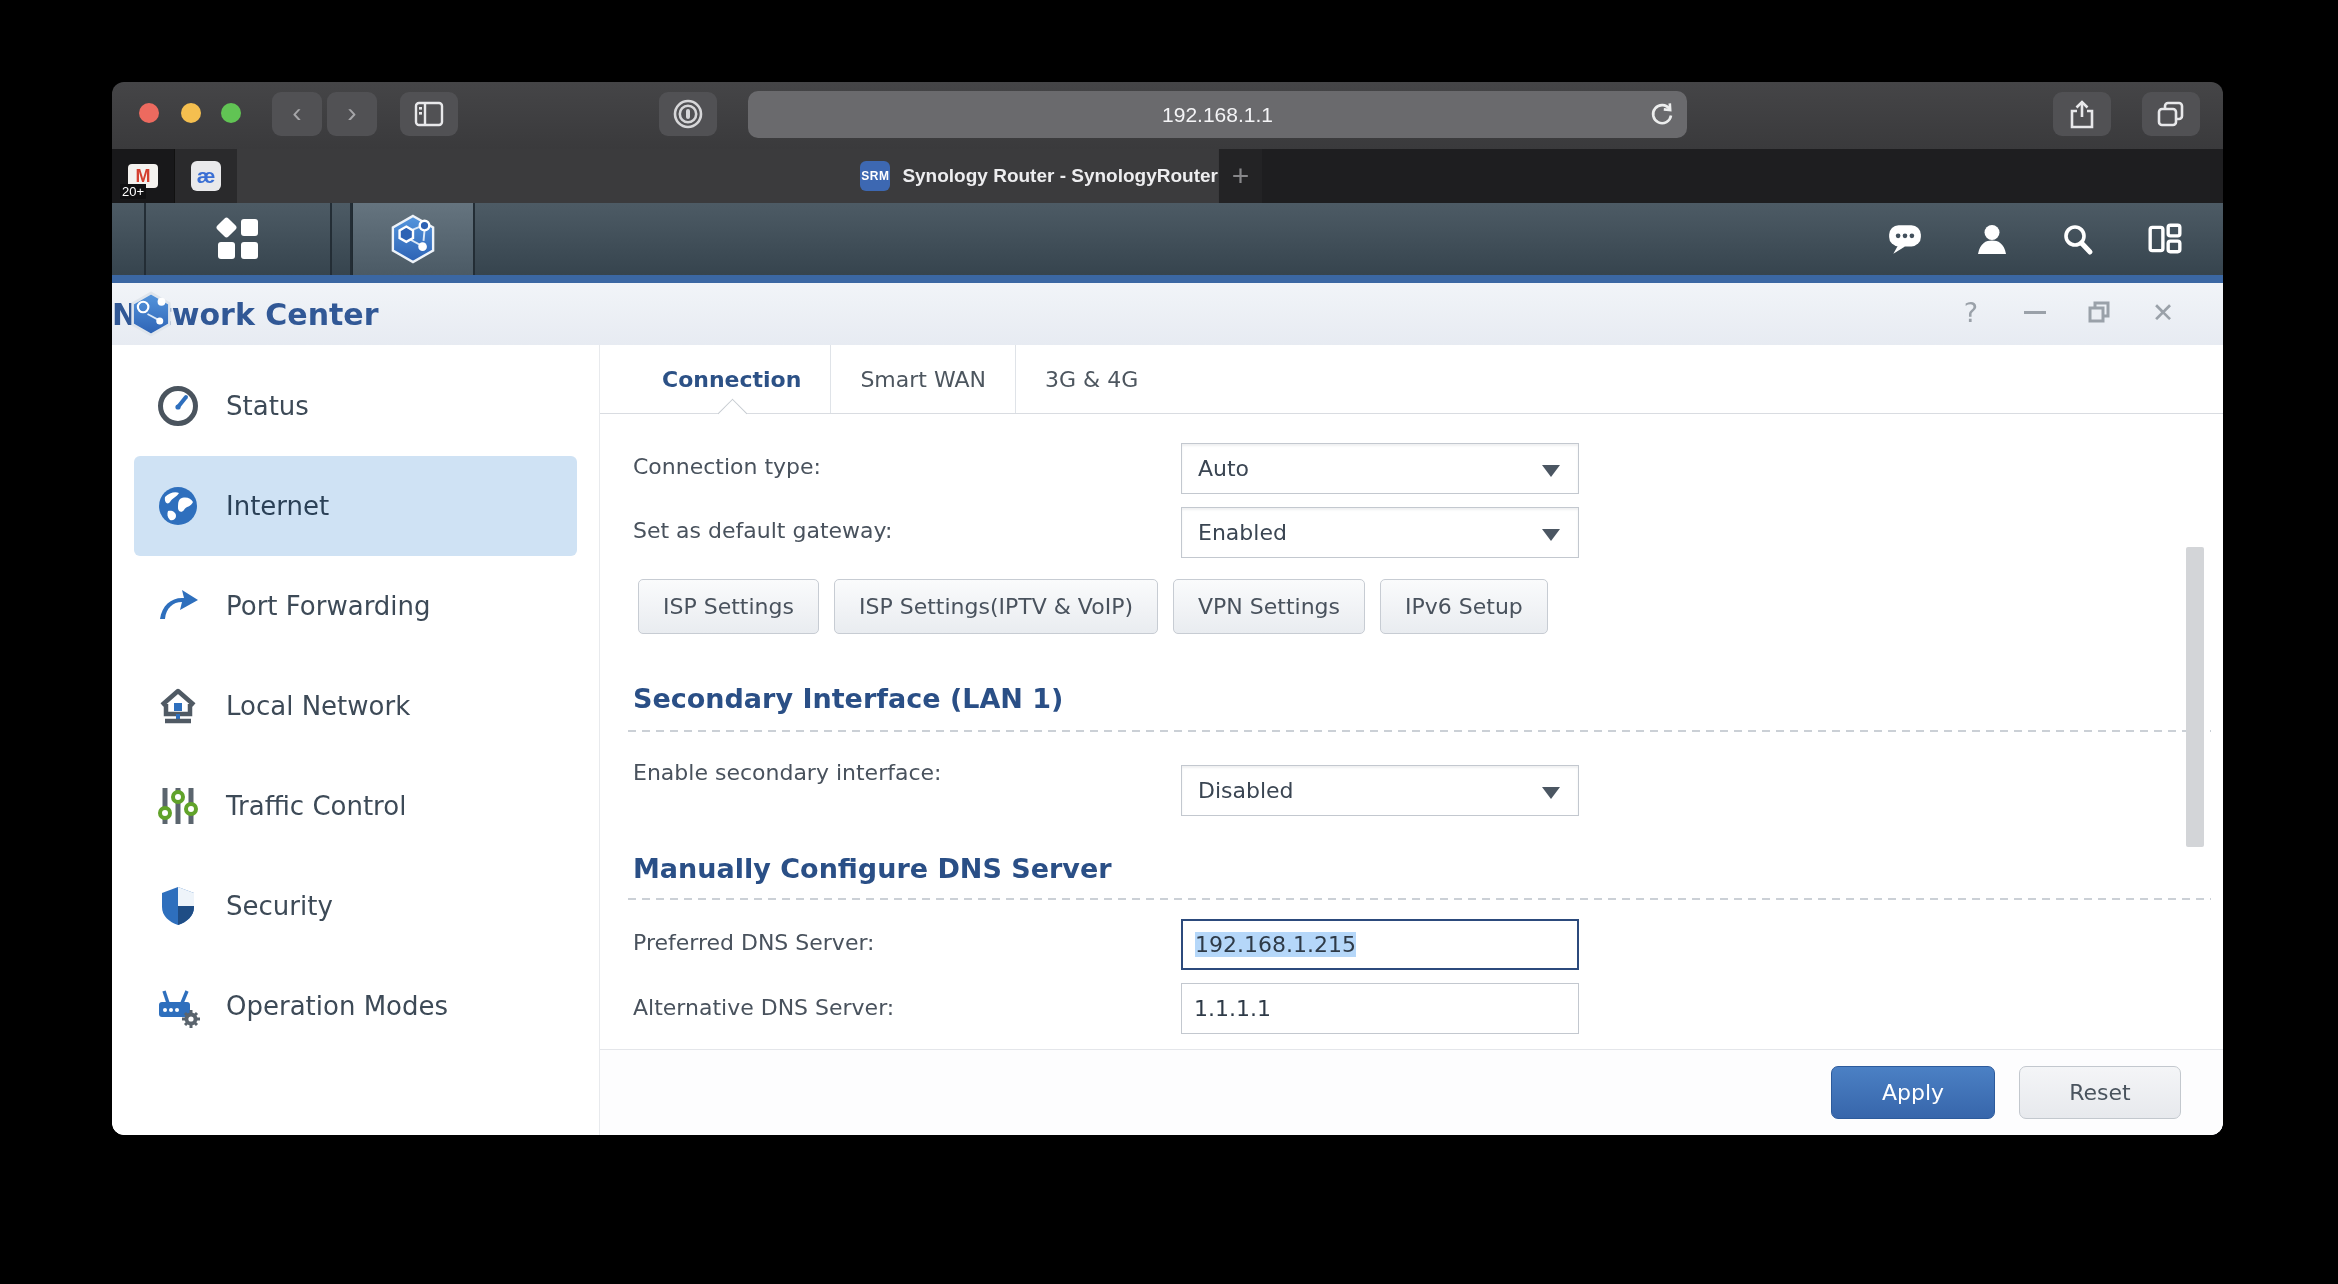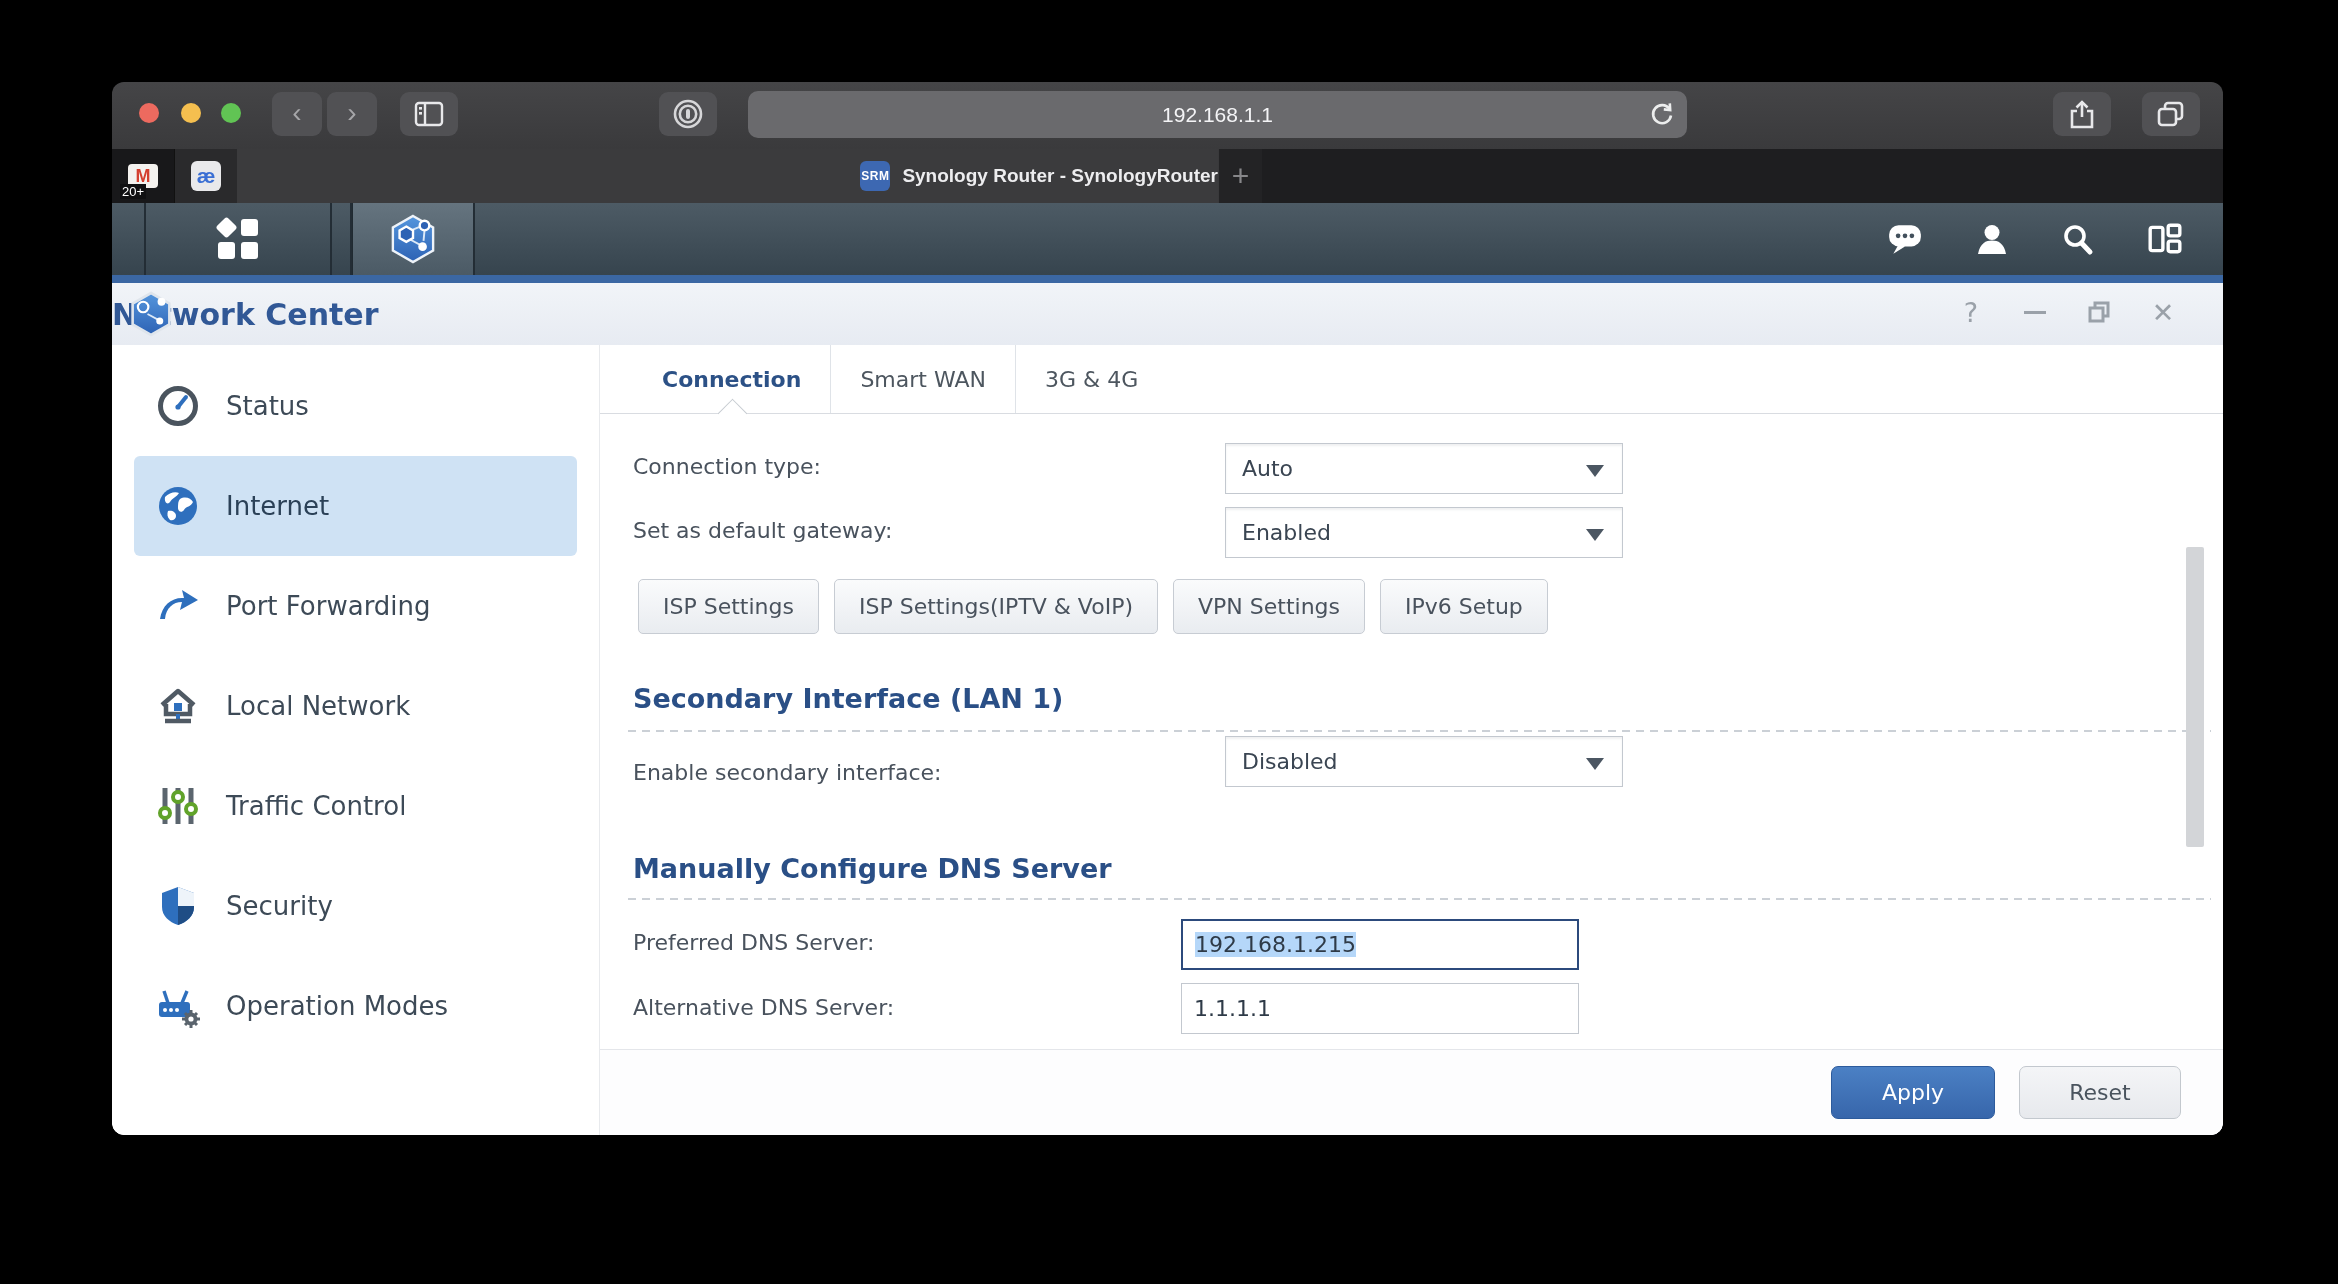--- a/index.html
+++ b/index.html
@@ -79,21 +79,21 @@
   .tabrow{position:absolute;left:0;top:0;right:0;height:68px;border-bottom:1px solid #d9dce1;
           display:flex;align-items:stretch;padding-left:33px;}
   .ptab{display:flex;align-items:center;padding:0 29px;font-size:22px;color:#4d565f;position:relative;}
   .ptab + .ptab{border-left:1px solid #dfe3e8;}
   .ptab.active{color:#2c5186;font-weight:bold;}
   .notch{position:absolute;left:50%;bottom:-11px;width:20px;height:20px;margin-left:-10px;background:#fff;
          transform:rotate(45deg);border-top:1px solid #c6cbd1;border-left:1px solid #c6cbd1;z-index:3;}
   .flabel{position:absolute;left:33px;font-size:22px;color:#49525d;}
   .dropdown{position:absolute;left:581px;width:398px;height:51px;background:#fff;border:1px solid #c3c8cf;
             box-shadow:inset 0 2px 2px rgba(120,130,140,.12);display:flex;align-items:center;
-            padding-left:16px;box-sizing:border-box;font-size:22px;color:#3a4552;margin-left:44px;}
+            padding-left:16px;box-sizing:border-box;font-size:22px;color:#3a4552;}
   .dropdown .tri{position:absolute;right:18px;top:50%;margin-top:-4px;width:0;height:0;
                  border-left:9px solid transparent;border-right:9px solid transparent;border-top:12px solid #4b5662;}
   .abtns{position:absolute;left:38px;display:flex;gap:15px;}
   .abtn{height:53px;padding:0 24px;border:1px solid #c7ccd3;border-radius:5px;font-size:22px;color:#49525d;
         background:linear-gradient(#fafbfc,#e9ecf0);display:flex;align-items:center;}
   .shead{position:absolute;left:33px;font-size:27px;font-weight:bold;color:#2a4f86;}
   .dash{position:absolute;left:28px;right:12px;height:2px;
         background:repeating-linear-gradient(90deg,#cbd0d6 0 8px,transparent 8px 14px);}
   .tinput{position:absolute;left:581px;width:398px;height:51px;background:#fff;border:1px solid #c3c8cf;
           display:flex;align-items:center;padding-left:12px;box-sizing:border-box;font-size:22px;color:#2e3a47;}
@@ -382,21 +382,21 @@
               </div>
             <div class="abtn">
                 <span>IPv6 Setup</span>
               </div>
           </div>
 
           <span class="shead" style="top:338px;">Secondary Interface (LAN 1)</span>
           <div class="dash" style="top:385px;"></div>
 
           <span class="flabel" style="top:415px;">Enable secondary interface:</span>
-          <div class="dropdown" style="top:391px;">
+          <div class="dropdown" style="top:420px;">
             <span>Disabled</span>
             <span class="tri"></span>
           </div>
 
           <span class="shead" style="top:508px;">Manually Configure DNS Server</span>
           <div class="dash" style="top:553px;"></div>
 
           <span class="flabel" style="top:585px;">Preferred DNS Server:</span>
           <div class="tinput focused" style="top:574px;">
             <span class="sel">192.168.1.215</span>

